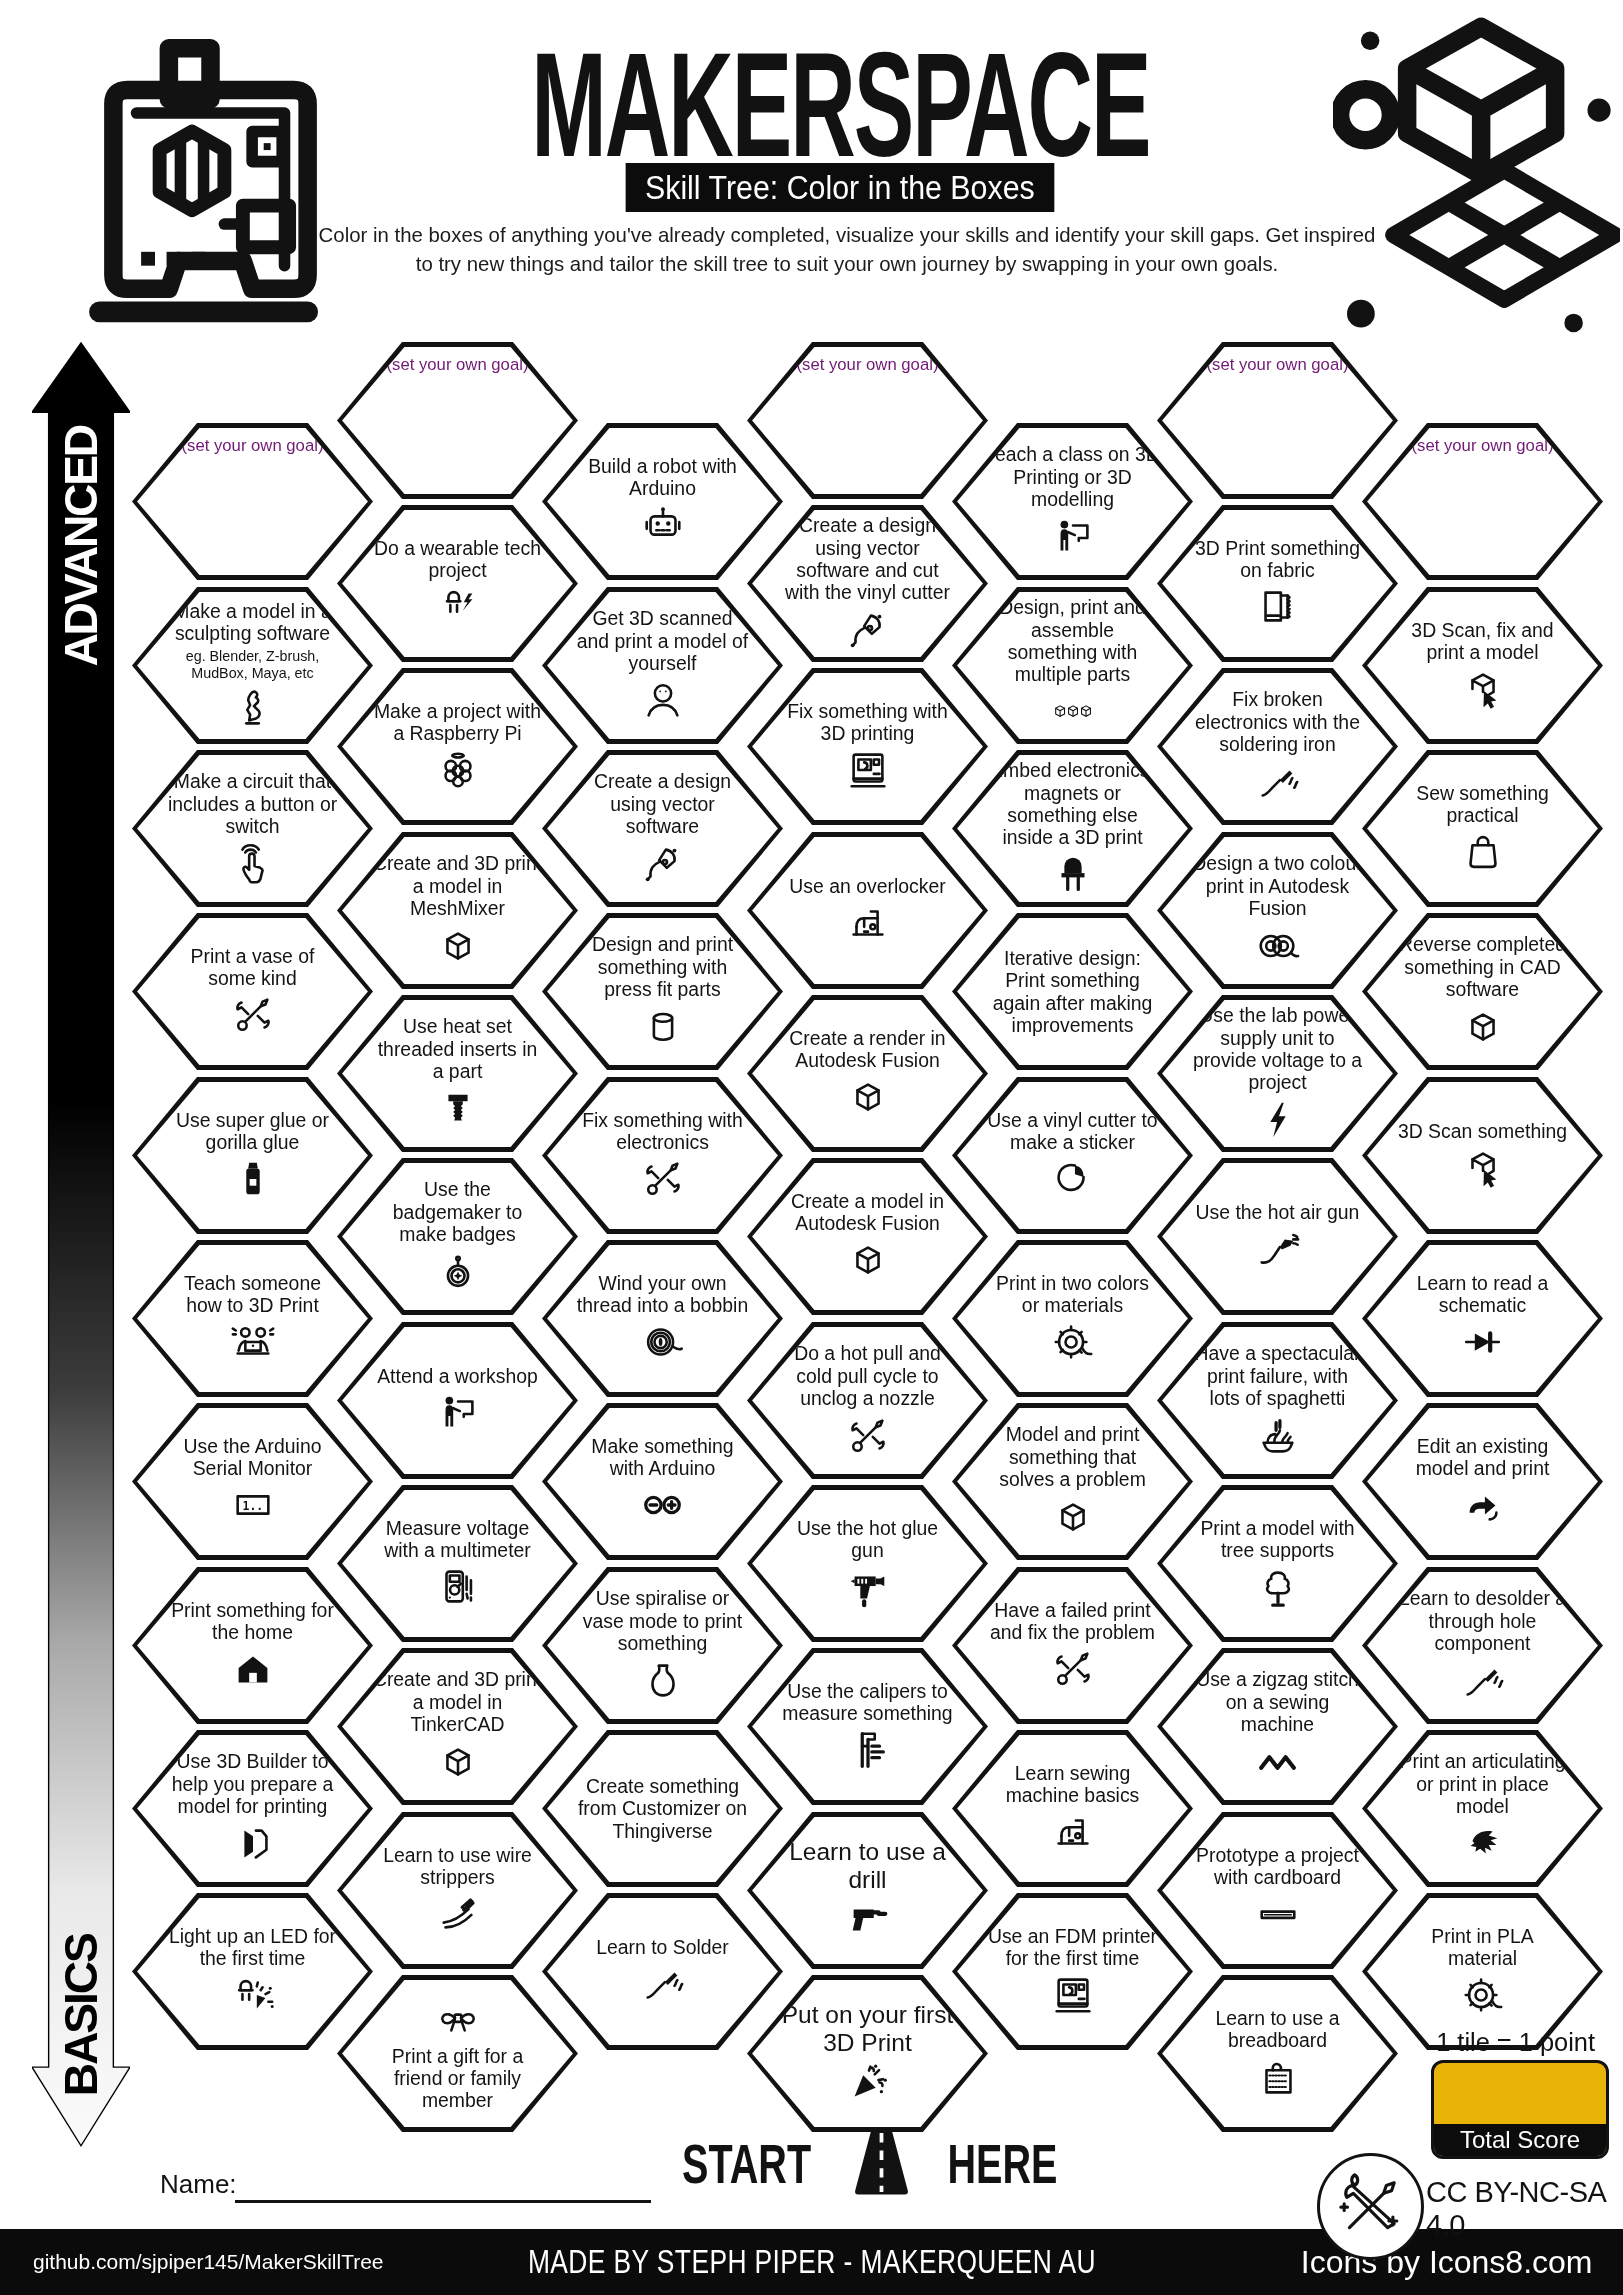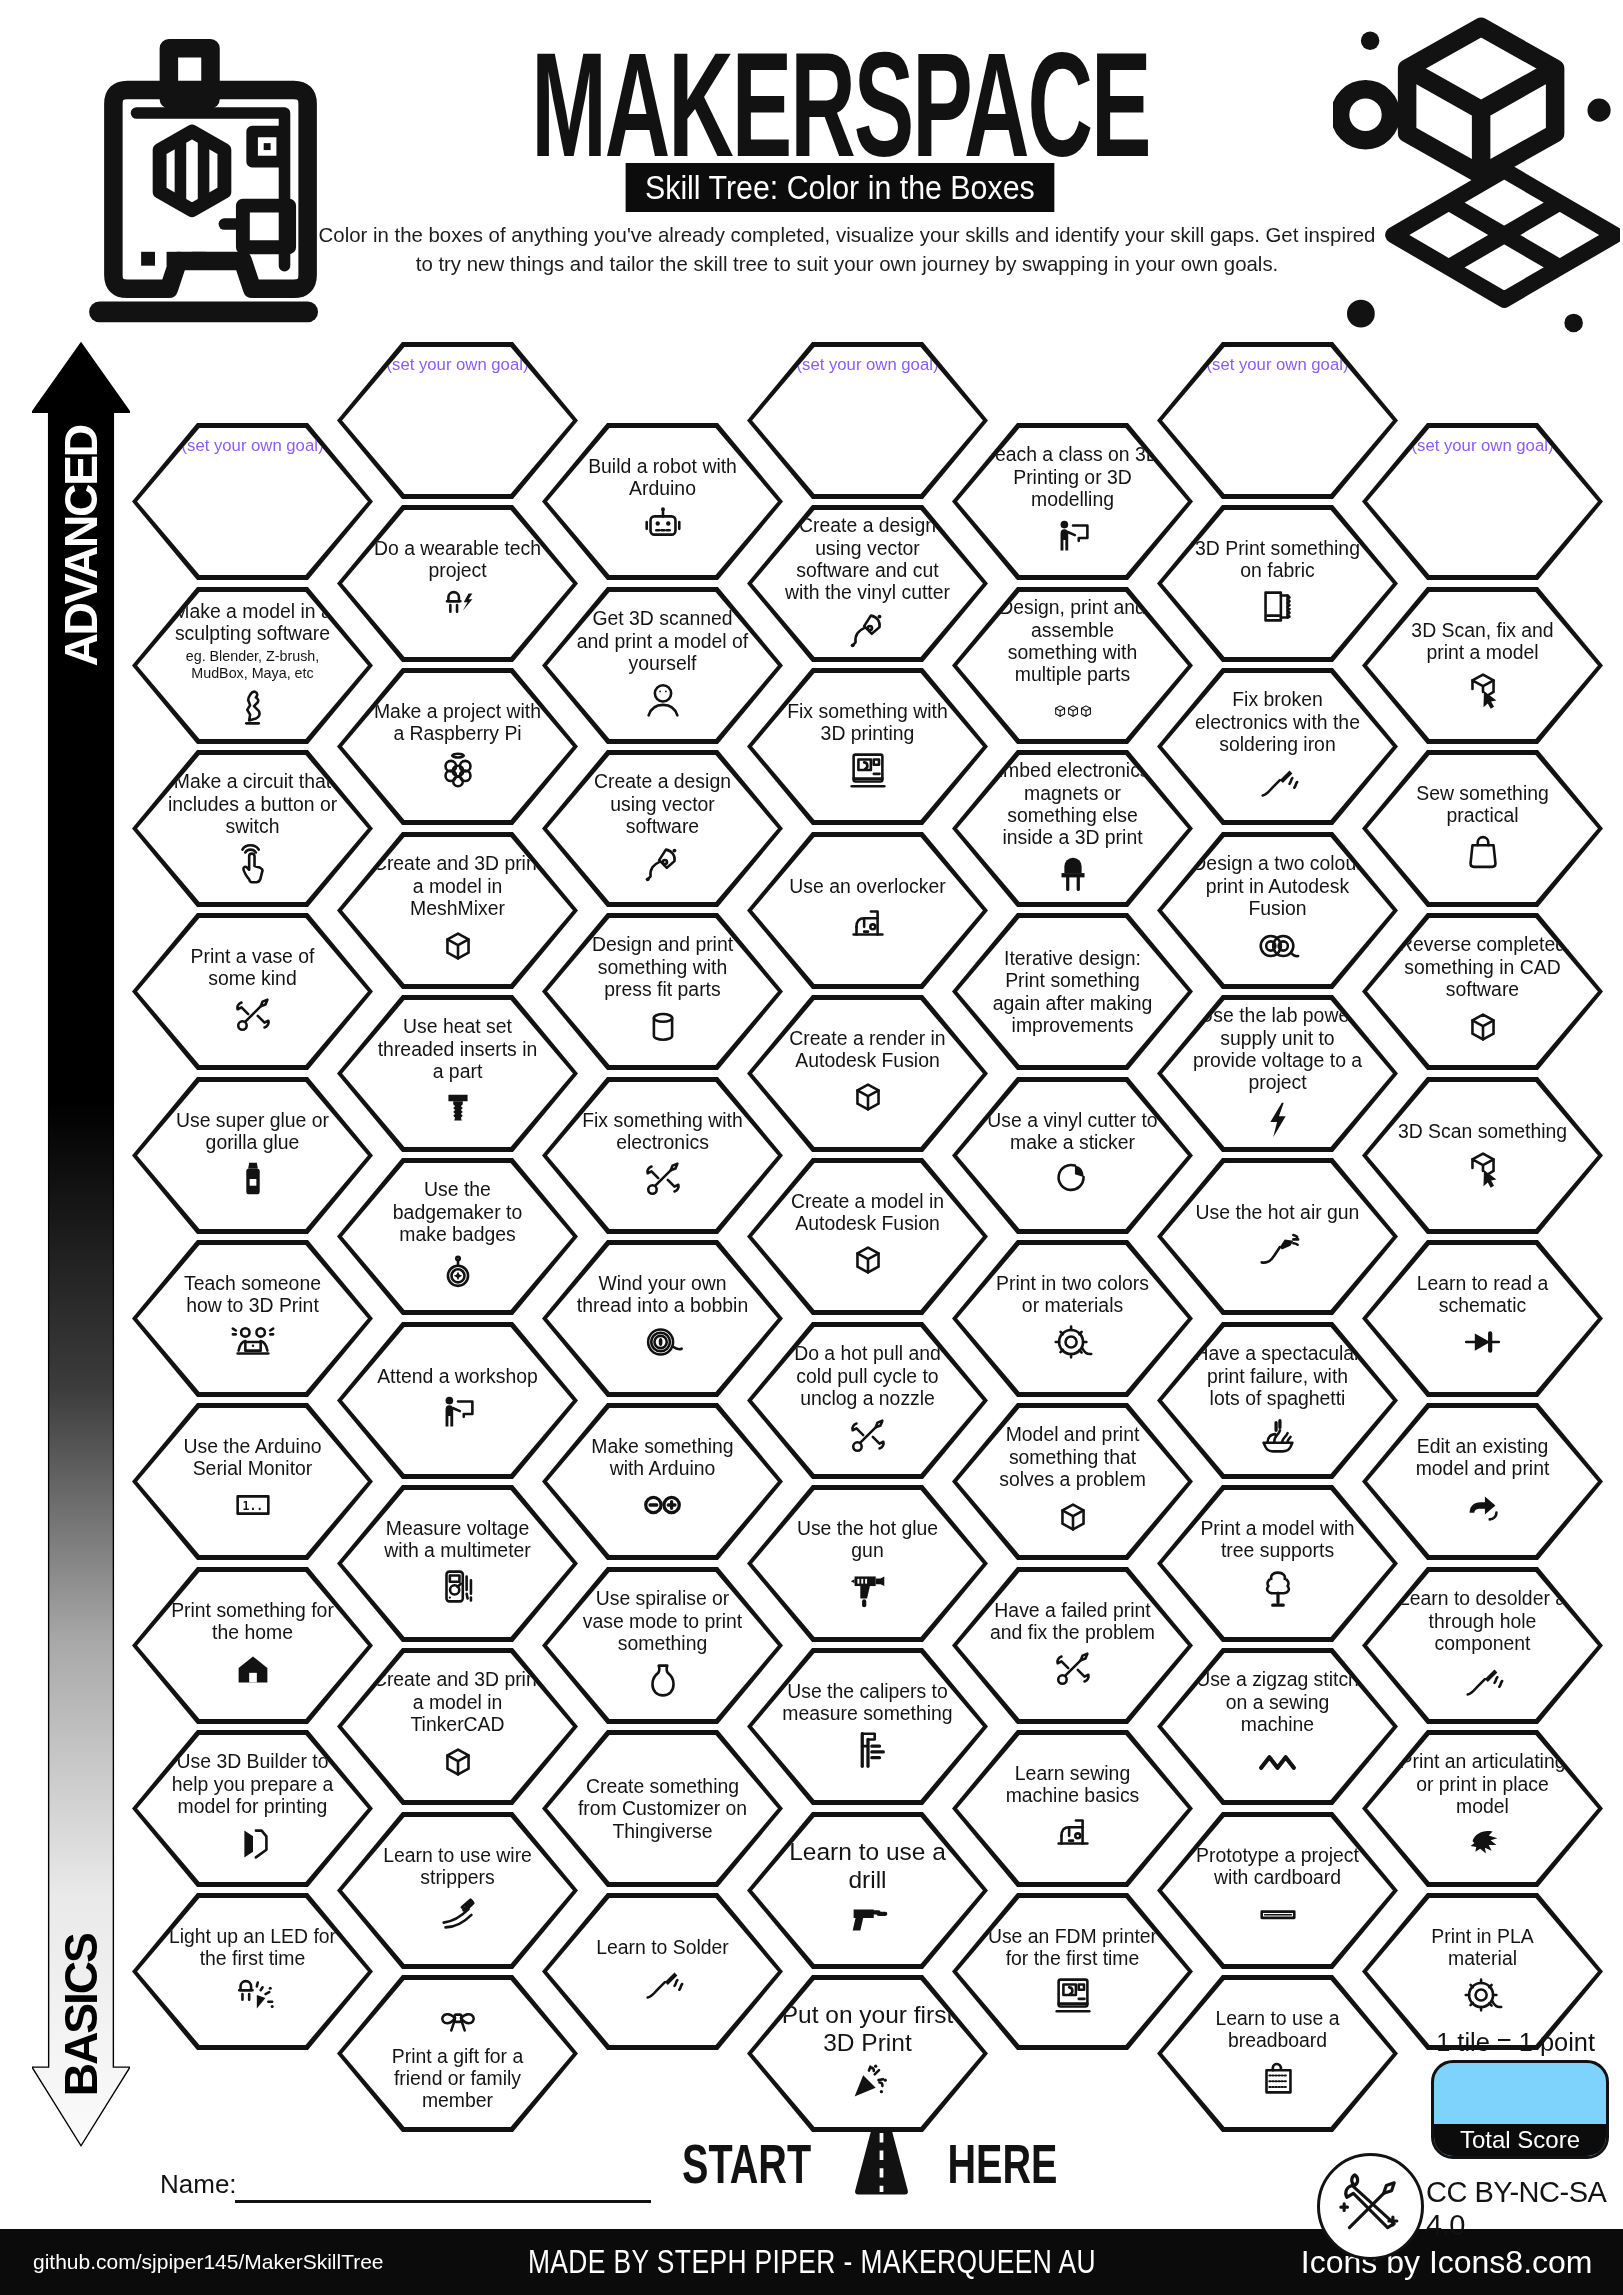--- a/index.html
+++ b/index.html
@@ -21,42 +21,42 @@
   .hex{position:absolute;width:241px;height:157px;background:#121212;
        clip-path:polygon(0% 50%,27% 0%,73% 0%,100% 50%,73% 100%,27% 100%)}
   .hex-in{position:absolute;inset:5.1px;background:#fff;
           clip-path:polygon(0% 50%,27% 0%,73% 0%,100% 50%,73% 100%,27% 100%)}
   .hex-c{position:absolute;inset:0;display:flex;flex-direction:column;align-items:center;
          justify-content:center;text-align:center;padding:3.7px 28px;gap:3.7px}
   .hex-c.goal{justify-content:flex-start;padding-top:8.3px}
   .lab{font-size:19.4px;line-height:1.14;color:#141414}
   .lab.big{font-size:24.5px}
   .sub{font-size:14.3px;line-height:1.18;color:#141414}
-  .goal-t{font-size:16.7px;color:#8b5cf6}
+  .goal-t{font-size:16.7px;color:#701a75}
   .icon{display:block}
   .ic{width:46px;height:46px;display:block}
   .ic.wide{width:57px}
   .ic *{stroke:#121212;stroke-width:2.7;fill:none;stroke-linecap:round;stroke-linejoin:round}
   .ic .f{fill:#121212;stroke:none}
   .ic .fw{fill:#fff;stroke:none}
   .ic .w1{stroke-width:1.5}
   .ic .w3{stroke-width:3.4}
   .ic .w4{stroke-width:4.4}
   .ic .w6{stroke-width:6.4}
   .ic .dotted{stroke-dasharray:1.2 2;stroke-width:2.2}
   
   .start-wrap{position:absolute;left:625px;top:2128px;width:486px;display:flex;
               align-items:center;justify-content:center;gap:15.7px}
   .start-word{display:inline-block;font-size:55px;font-weight:bold;letter-spacing:0;
               transform:scaleX(.72);transform-origin:center;white-space:nowrap}
   .name-row{position:absolute;left:160px;top:2169px;font-size:26px}
   .name-line{position:absolute;left:235px;top:2200px;width:416px;height:3.2px;background:#121212}
   .tile-point{position:absolute;right:28px;top:2028px;font-size:25.4px}
-  .score-box{position:absolute;left:1431px;top:2060px;width:172px;height:93px;background:#7dd3fc;
-             border:3.7px solid #121212;border-radius:22px;overflow:hidden}
+  .score-box{position:absolute;left:1431px;top:2060px;width:172px;height:93px;background:#eab308;
+             border:3.7px solid #121212;border-radius:12px;overflow:hidden}
   .score-bar{position:absolute;left:0;right:0;bottom:0;height:32px;background:#0c0c0c;color:#fff;
              display:flex;align-items:center;justify-content:center;font-size:24px}
   .cc-logo{position:absolute;left:1317px;top:2153px;width:101px;height:101px;border-radius:50%;
            border:3.7px solid #121212;background:#fff;z-index:4;display:flex;align-items:center;justify-content:center}
   .cc-text{position:absolute;left:1426px;top:2176px;font-size:29px;letter-spacing:-0.5px;z-index:4}
   .footer{position:absolute;left:0;top:2229px;width:1623px;height:66px;background:#0b0b0b;color:#fff;z-index:3}
   .footer .fl{position:absolute;left:33px;top:50%;transform:translateY(-50%);font-size:21px}
   .footer .fc{position:absolute;left:50%;top:50%;transform:translate(-50%,-50%) scaleX(.8);
               font-size:33px;white-space:nowrap;letter-spacing:0.5px}
   .footer .fr{position:absolute;right:30.5px;top:50%;transform:translateY(-50%);font-size:32px}

